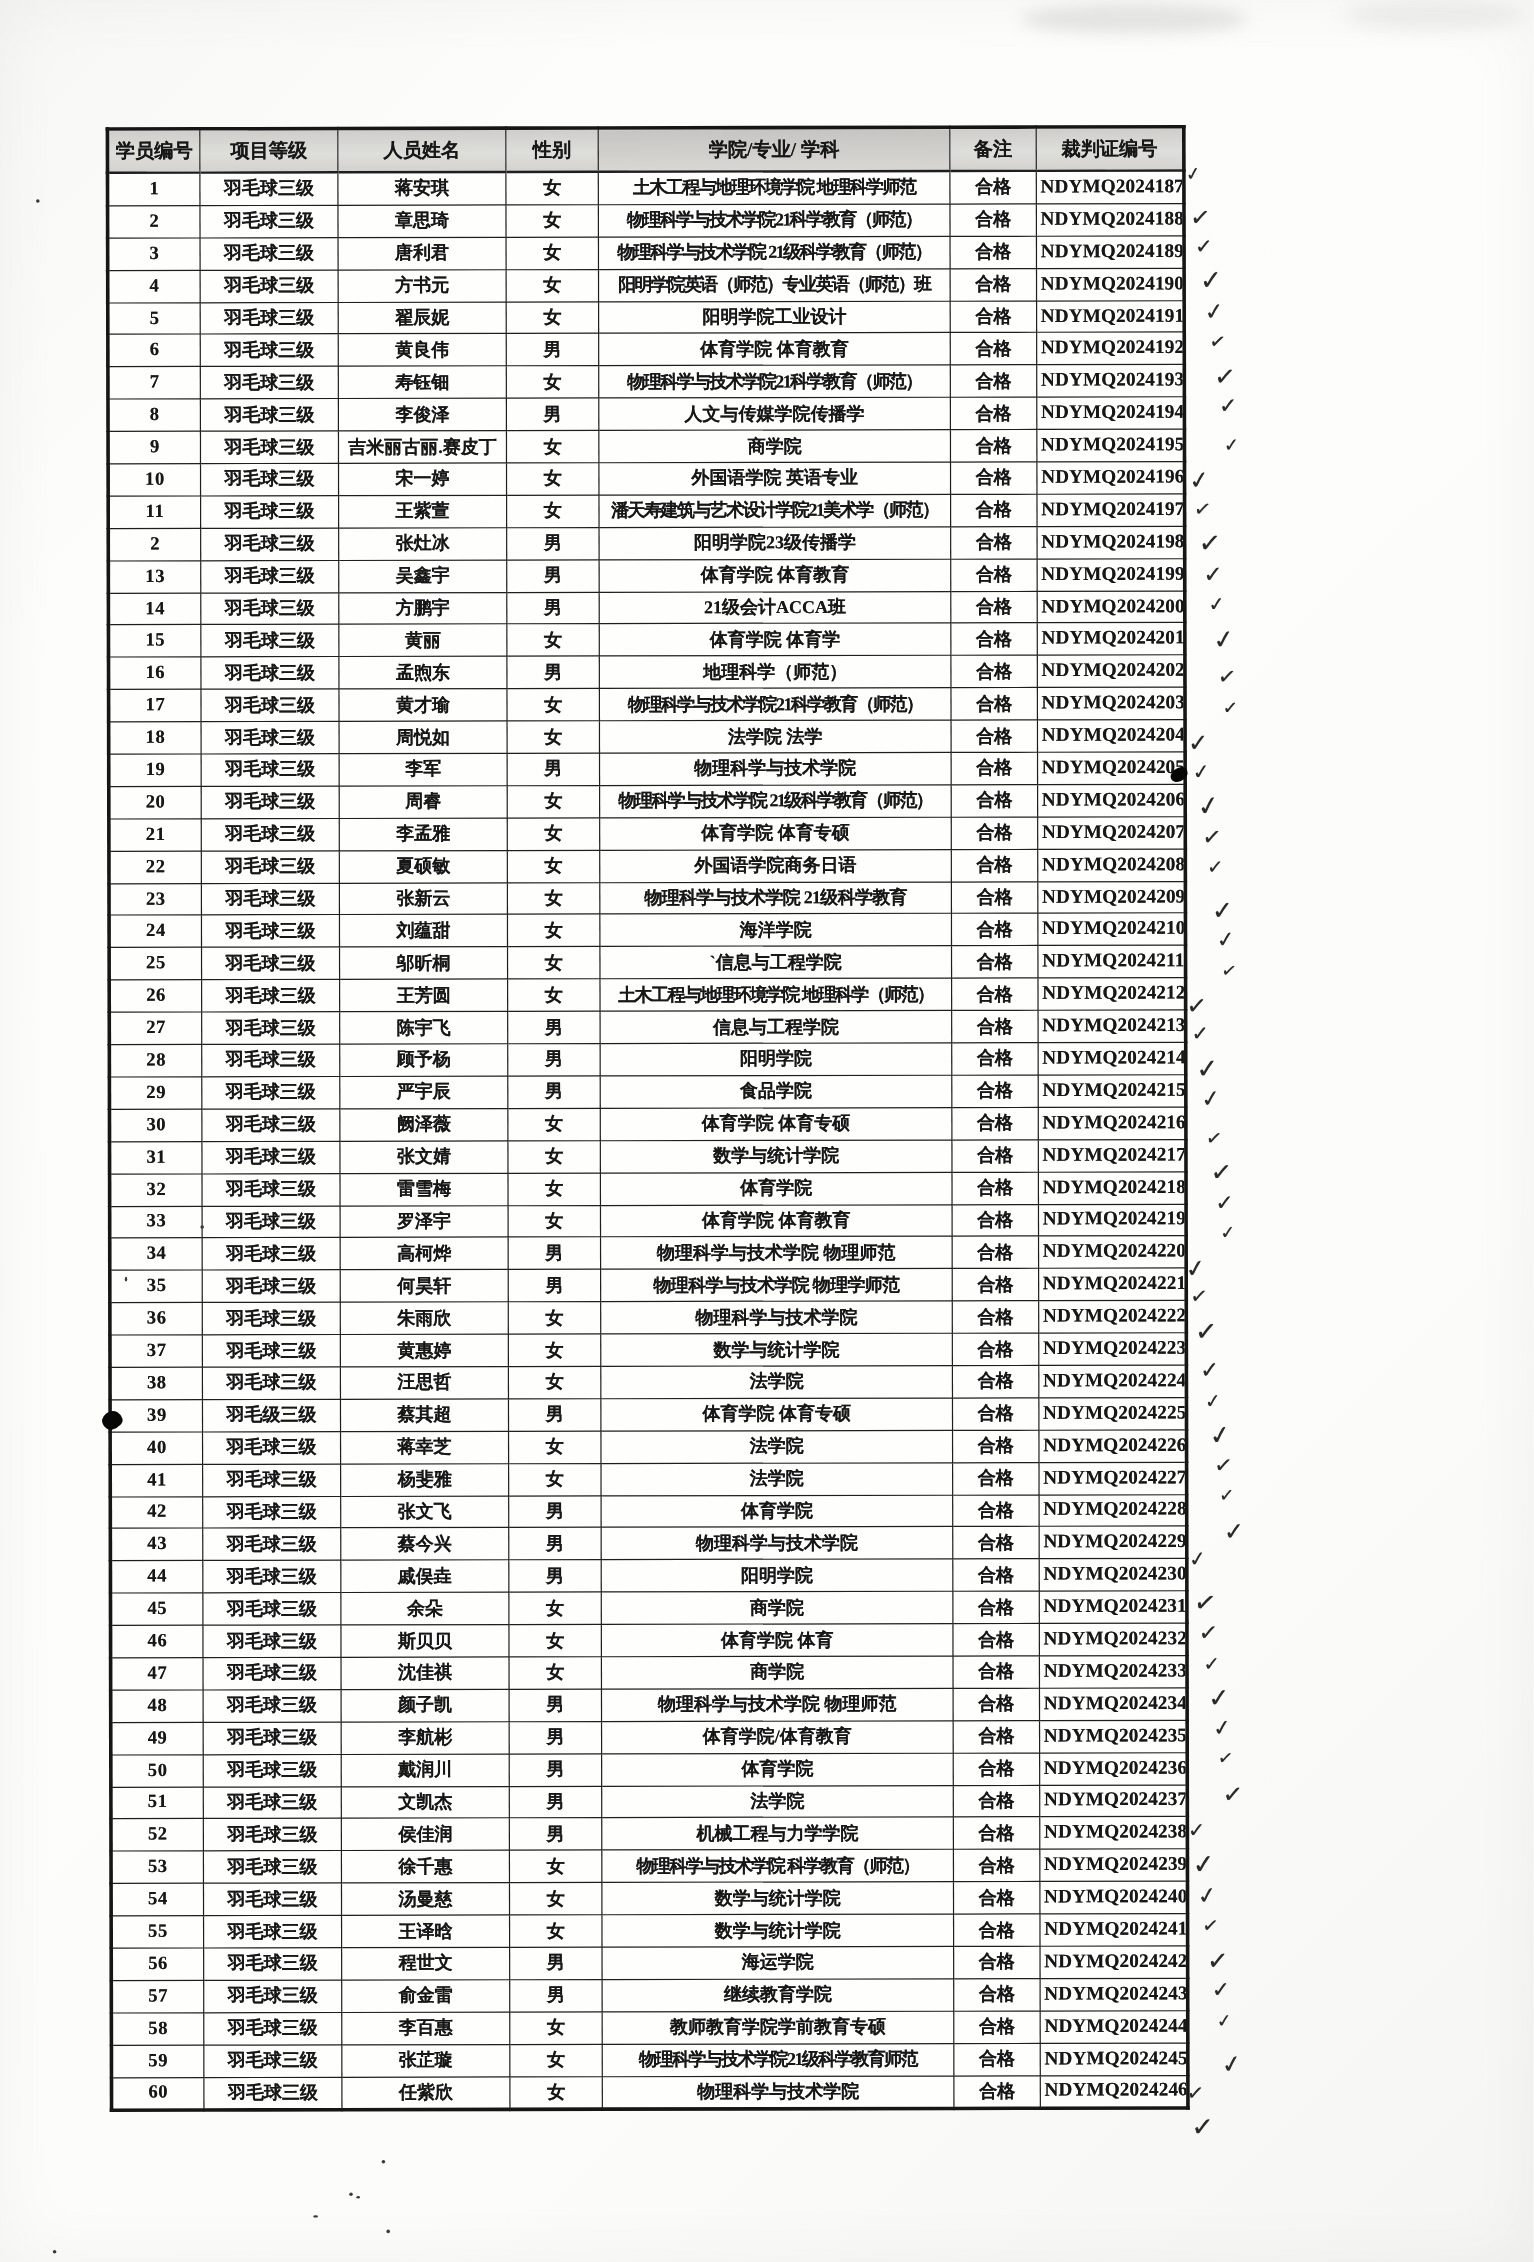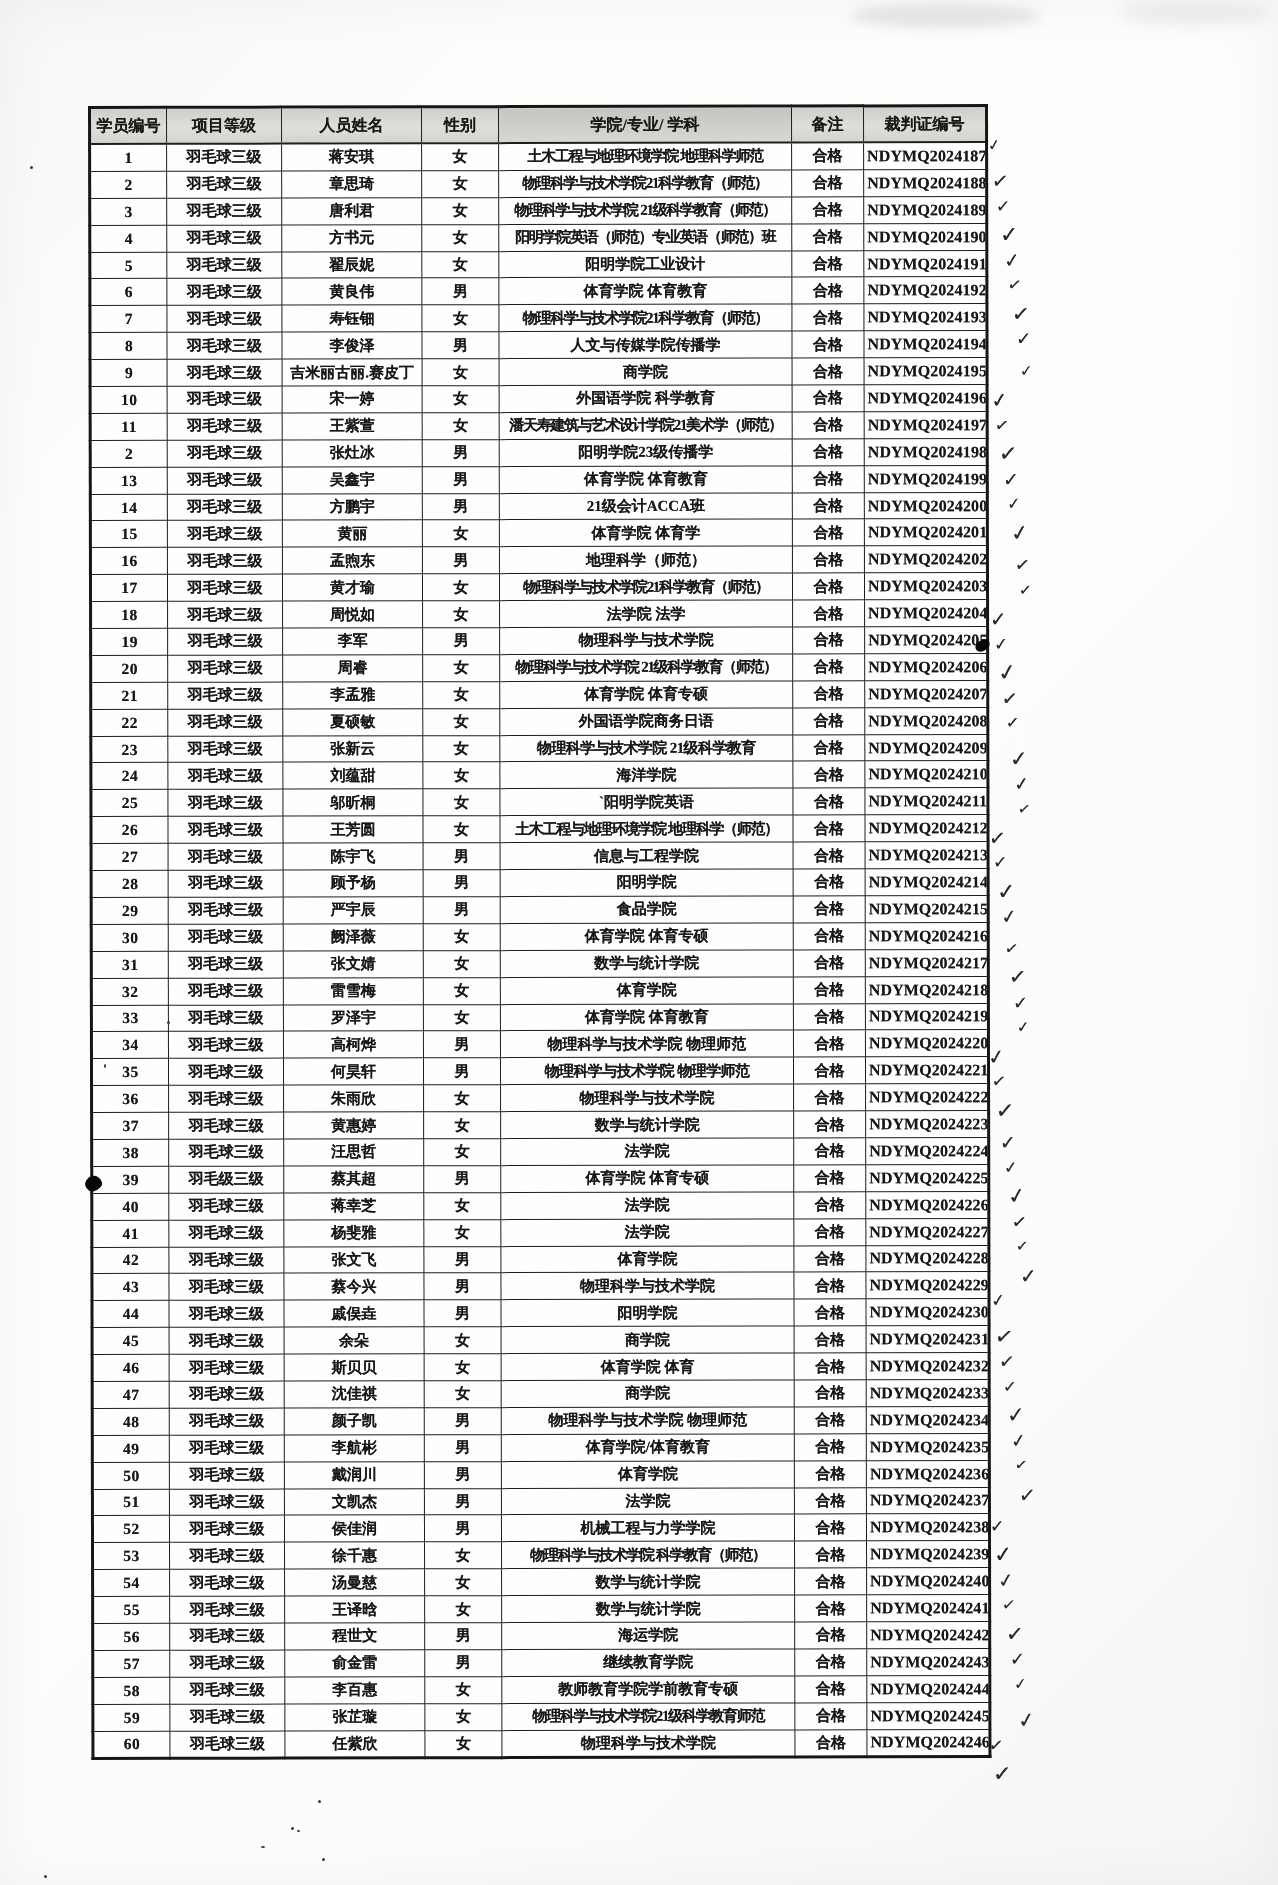--- a/index.html
+++ b/index.html
@@ -158,21 +158,21 @@
           <td>女</td>
           <td>商学院</td>
           <td>合格</td>
           <td>NDYMQ2024195</td>
         </tr>
         <tr>
           <td>10</td>
           <td>羽毛球三级</td>
           <td>宋一婷</td>
           <td>女</td>
-          <td>外国语学院 科学教育</td>
+          <td>外国语学院 英语专业</td>
           <td>合格</td>
           <td>NDYMQ2024196</td>
         </tr>
         <tr>
           <td>11</td>
           <td>羽毛球三级</td>
           <td>王紫萱</td>
           <td>女</td>
           <td class="tight">潘天寿建筑与艺术设计学院21美术学（师范）</td>
           <td>合格</td>
@@ -293,21 +293,21 @@
           <td>女</td>
           <td>海洋学院</td>
           <td>合格</td>
           <td>NDYMQ2024210</td>
         </tr>
         <tr>
           <td>25</td>
           <td>羽毛球三级</td>
           <td>邬昕桐</td>
           <td>女</td>
-          <td>`阳明学院英语</td>
+          <td>`信息与工程学院</td>
           <td>合格</td>
           <td>NDYMQ2024211</td>
         </tr>
         <tr>
           <td>26</td>
           <td>羽毛球三级</td>
           <td>王芳圆</td>
           <td>女</td>
           <td class="tight">土木工程与地理环境学院 地理科学（师范）</td>
           <td>合格</td>

